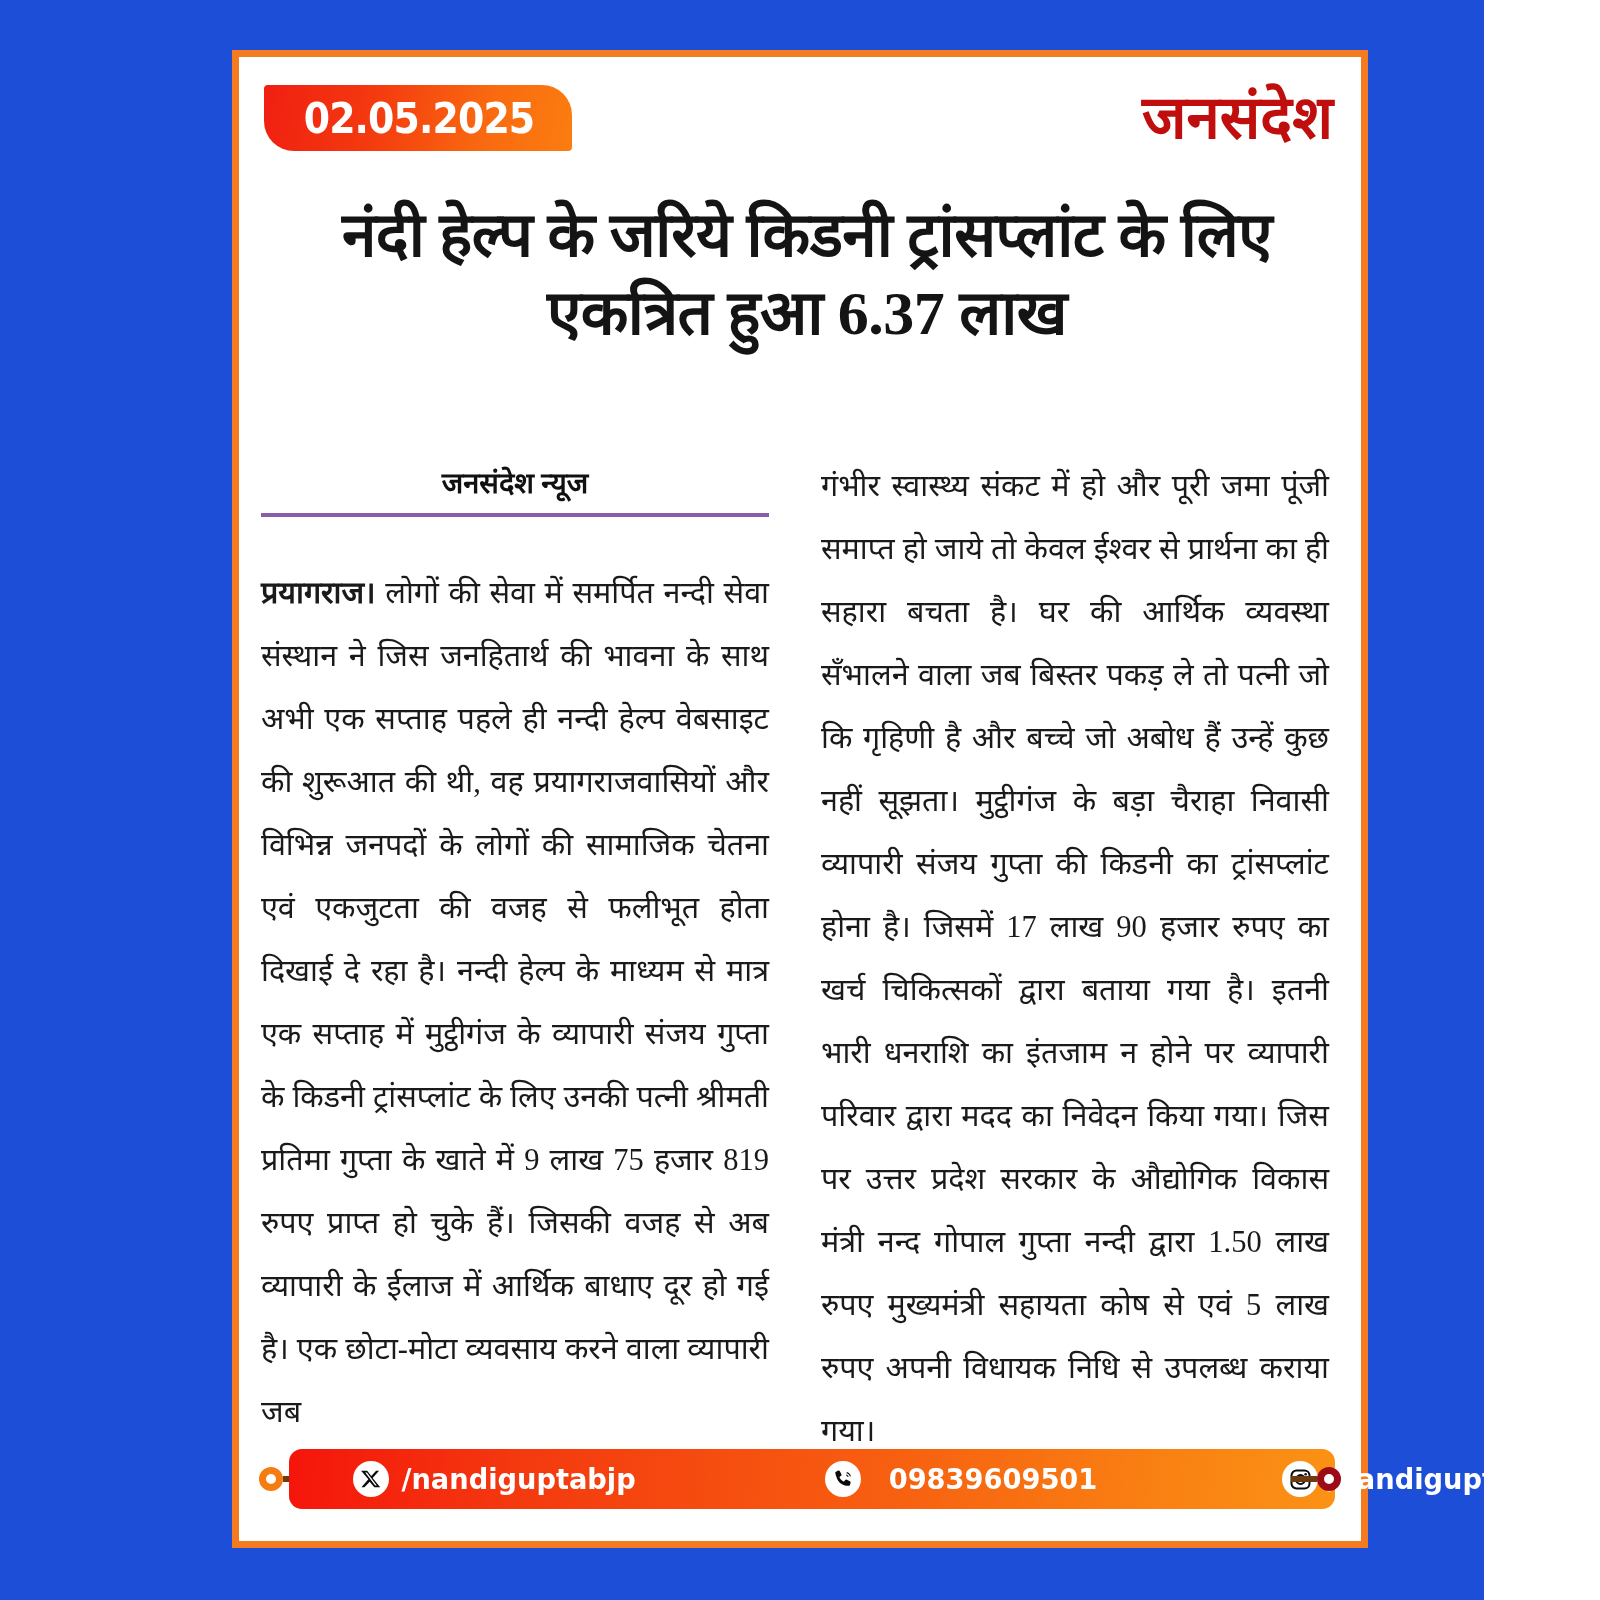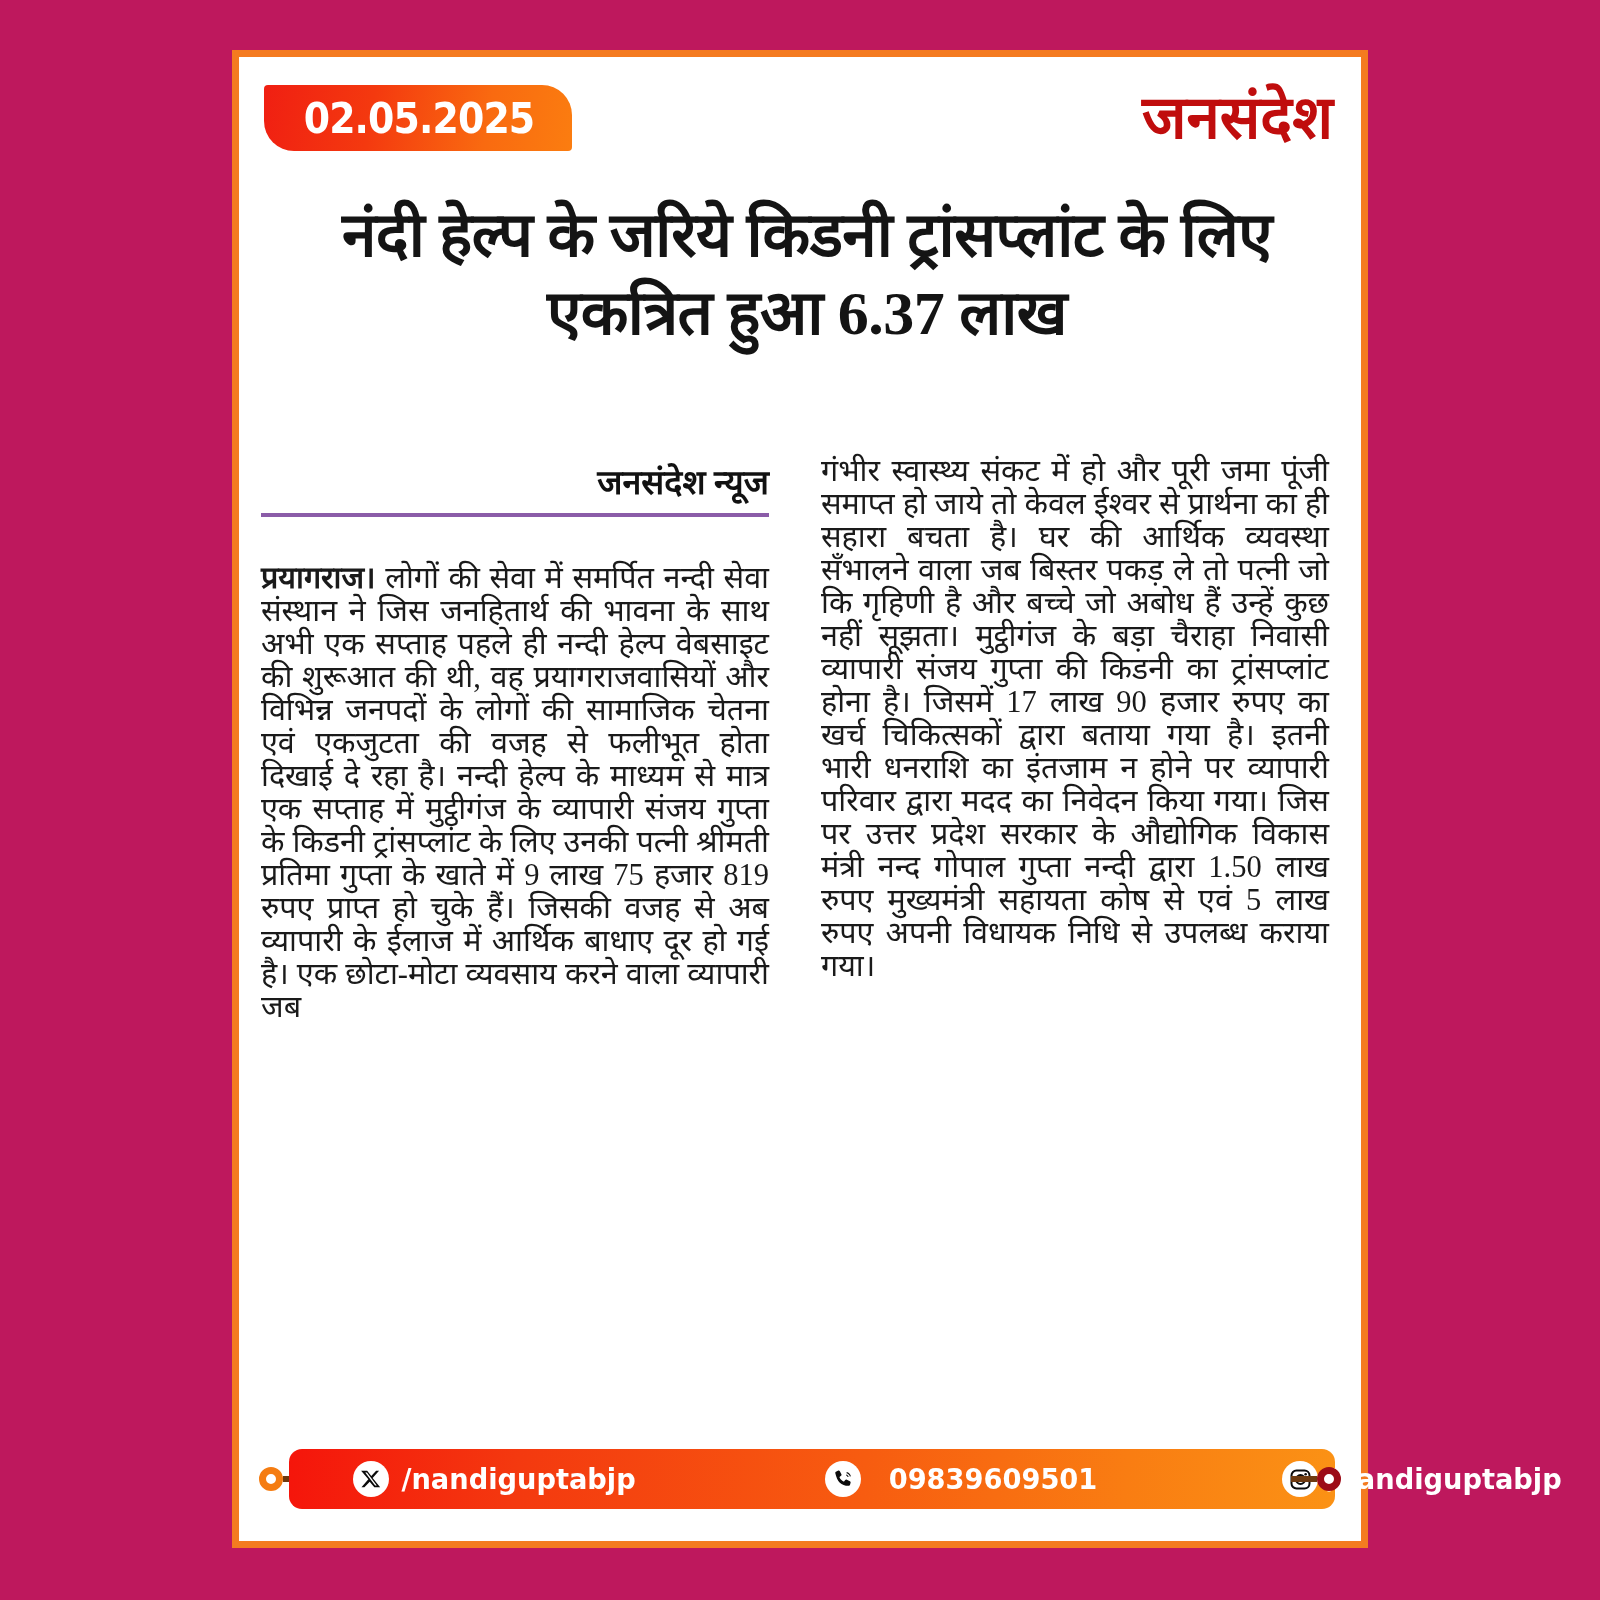--- a/index.html
+++ b/index.html
@@ -9,23 +9,23 @@
   body {
     width: 1600px;
     height: 1600px;
     background: #ffffff;
     font-family: "Liberation Serif", "DejaVu Serif", serif;
     overflow: hidden;
   }
 
   .page {
     position: relative;
-    width: 1600px;
+    width: 1484px;
     height: 1600px;
-    background: #be185d;
+    background: #1d4ed8;
   }
 
   
   .frame {
     position: absolute;
     left: 232px;
     top: 50px;
     width: 1136px;
     height: 1498px;
     box-sizing: border-box;
@@ -108,24 +108,23 @@
   .byline-wrap {
     position: absolute;
     left: 22px;
     top: 405px;
     width: 508px;
     text-align: center;
   }
   .byline {
     font-family: "Liberation Serif", "DejaVu Serif", serif;
     font-weight: bold;
-    font-size: 34px;
+    font-size: 29px;
     color: #111111;
     line-height: 42px;
-    text-align: right;
   }
   .byline-rule {
     margin-top: 9px;
     height: 4px;
     background: #8b5ca8;
     width: 100%;
   }
 
   
   .columns {
@@ -134,21 +133,21 @@
     top: 398px;
     width: 1078px;
     height: 980px;
   }
   .col {
     position: absolute;
     top: 0;
     width: 508px;
     font-family: "Liberation Serif", "DejaVu Serif", serif;
     font-size: 30.5px;
-    line-height: 33px;
+    line-height: 63px;
     color: #1a1a1a;
     text-align: justify;
     text-justify: inter-word;
     hyphens: none;
   }
   .col-left  { left: 0;    top: 107px; }
   .col-right { left: 560px; top: 0px;  }
 
   .col p { margin: 0; }
   .dateline {

